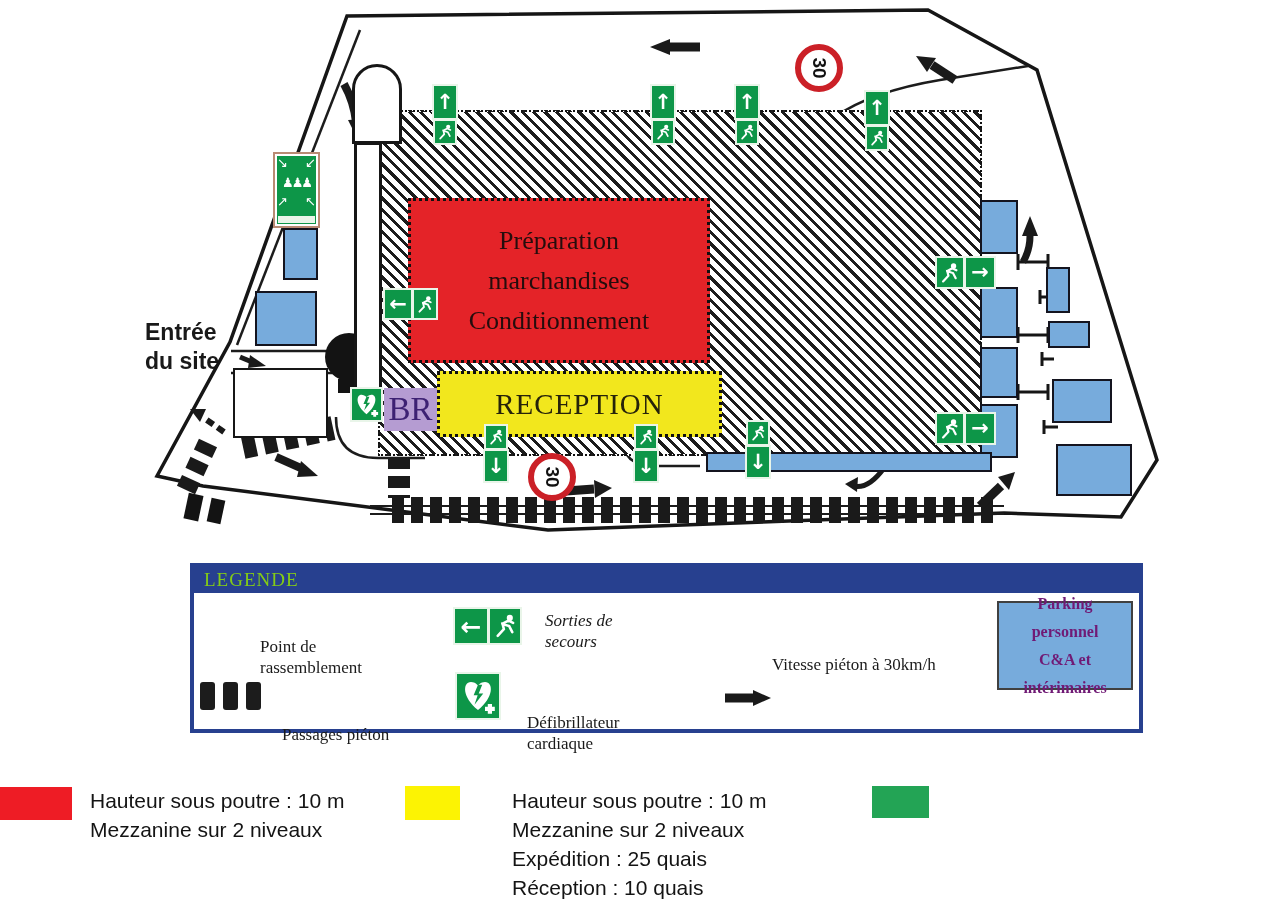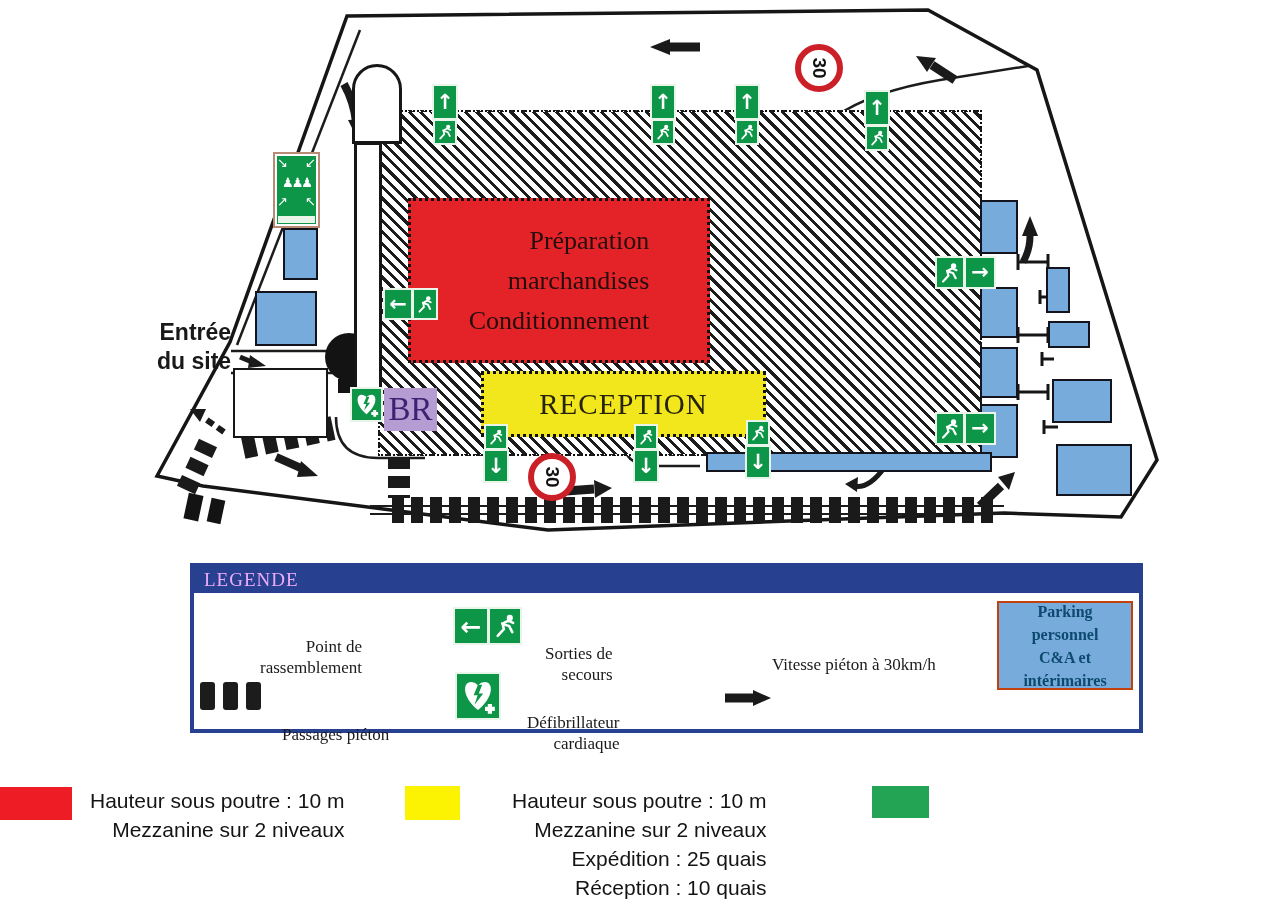--- a/index.html
+++ b/index.html
@@ -1,36 +1,36 @@
 <!DOCTYPE html>
 <html><head>
 <meta charset="utf-8">
 <style>
   html,body{margin:0;padding:0;background:#ffffff;}
   .canvas{position:relative;width:1280px;height:907px;background:#ffffff;overflow:hidden;
           font-family:"Liberation Serif",serif;}
   .abs{position:absolute;}
   svg.linework{position:absolute;left:0;top:0;z-index:1;}
-  .pre{white-space:pre-line;text-align:right;}
+  .pre{white-space:pre-line;}
 
   
   .building{left:378px;top:110px;width:600px;height:342px;z-index:2;
     background:repeating-linear-gradient(45deg,#ffffff 0 5px,#1c1c1c 5px 8px);
     border:2px dotted #111;}
 
   .zone{z-index:3;display:flex;align-items:center;justify-content:center;text-align:center;
         border:3px dotted #101010;box-sizing:border-box;}
   .z-exp{left:408px;top:120px;width:564px;height:68px;background:#f2e71d;
          font-size:31px;letter-spacing:2px;color:#26230a;}
   .z-prep{left:408px;top:198px;width:302px;height:165px;background:#e42328;
          font-size:26px;line-height:40px;color:#250d0d;}
   .z-dep{left:737px;top:205px;width:228px;height:243px;background:#4d9b32;
          font-size:31px;letter-spacing:2px;color:#11300e;}
   .z-rec{left:437px;top:371px;width:285px;height:66px;background:#f2e71d;
-         font-size:29px;letter-spacing:1px;color:#26230a;margin-left:44px;}
+         font-size:29px;letter-spacing:1px;color:#26230a;}
   .z-br{left:384px;top:388px;width:53px;height:43px;background:#b59cd2;border:none;
         font-size:33px;color:#3d2173;z-index:4;text-align:center;}
 
   
   .bld{background:#fff;border:3px solid #161616;z-index:3;box-sizing:border-box;}
   .dome{left:352px;top:64px;width:50px;height:80px;border-radius:25px 25px 0 0;}
   .strip{left:354px;top:142px;width:28px;height:250px;}
   .gatehouse{left:233px;top:368px;width:95px;height:70px;border-width:2.5px;}
 
   
@@ -62,32 +62,32 @@
   .rass-row{display:flex;justify-content:space-between;font-size:13px;line-height:12px;}
   .rass-people{text-align:center;font-size:13px;letter-spacing:-2px;line-height:13px;}
   .rass-band{height:7px;background:#e9f5e9;margin:1px 1px 0 1px;}
   .rass-map{left:273px;top:152px;width:47px;height:76px;}
   .rass-lg{left:200px;top:597px;width:47px;height:63px;}
 
   
   .defib{background:#0d9648;border:2px solid #e9f5e9;z-index:5;position:absolute;box-sizing:border-box;}
   .defib svg{width:100%;height:100%;}
   .entrance{left:145px;top:318px;font-family:"Liberation Sans",sans-serif;
-            font-weight:bold;font-size:23px;line-height:29px;color:#191919;margin-left:12px;}
+            font-weight:bold;font-size:23px;line-height:29px;color:#191919;}
 
   
   .legend{left:190px;top:563px;width:953px;height:170px;border:4px solid #27408f;
           background:#fff;z-index:7;box-sizing:border-box;}
   .legend-header{position:absolute;left:0;top:0;right:0;height:26px;background:#27408f;
-          color:#f0abfc;font-size:19px;letter-spacing:1px;padding-left:10px;line-height:26px;}
+          color:#84cc16;font-size:19px;letter-spacing:1px;padding-left:10px;line-height:26px;}
   .lg-item{position:absolute;z-index:8;font-size:17px;line-height:21px;color:#1a1a1a;margin-top:36px;}
   .ped{position:absolute;width:15px;height:28px;background:#1c1c1c;border-radius:3px;z-index:8;}
   .parkbox{left:997px;top:601px;width:136px;height:89px;background:#77abdc;
-           border:2px solid #c2410c;z-index:8;display:flex;align-items:center;justify-content:center;
-           text-align:center;font-size:16px;line-height:23px;font-weight:bold;color:#0c4a6e;box-sizing:border-box;}
+           border:2px solid #404040;z-index:8;display:flex;align-items:center;justify-content:center;
+           text-align:center;font-size:16px;line-height:28px;font-weight:bold;color:#701a75;box-sizing:border-box;}
 
   
   .swatch{z-index:8;}
   .keytext{z-index:8;font-family:"Liberation Sans",sans-serif;font-size:21px;
            line-height:29px;color:#141414;}
 </style>
 </head>
 <body>
 
 <div class="canvas">
@@ -365,21 +365,21 @@
         <span class="sarrow" style="font-size:25px;">←</span>
       </div>
     <div class="sbox" style="width:34px;height:38px;margin-left:-1px;">
       <svg class="runner-svg" viewBox="0 0 12 12">
           <circle cx="8.2" cy="2.1" r="1.5"></circle>
           <path d="M2.3,10.8 L5.3,7.6 L4.7,5.1 L7.9,6.1 L9.4,9"></path>
           <path d="M4.7,4.9 L7.5,3.4 L9.8,4.5"></path>
         </svg>
     </div>
   </div>
-  <div class="lg-item pre" style="left:545px;top:607px;">Sorties de
+  <div class="lg-item pre" style="left:545px;top:574px;font-style:italic;">Sorties de
 secours</div>
 
   <div class="defib" style="left:455px;top:672px;width:46px;height:48px;z-index:8;">
     <svg viewBox="0 0 24 24">
         <path d="M12,20 C3,13 3,4 8,4 C10.5,4 12,6 12,6 C12,6 13.5,4 16,4 C21,4 21,13 12,20" fill="#fff"></path>
         <polygon points="12,5.5 9.5,11.5 11.8,11.5 10,17 15,10.5 12.4,10.5 14.4,5.5" fill="#0d9648"></polygon>
         <path d="M17.6,16.6 h2.4 v1.6 h1.6 v2.4 h-1.6 v1.6 h-2.4 v-1.6 h-1.6 v-2.4 h1.6 z" fill="#fff"></path>
       </svg>
   </div>
   <div class="lg-item pre" style="left:527px;top:676px;">Défibrillateur

